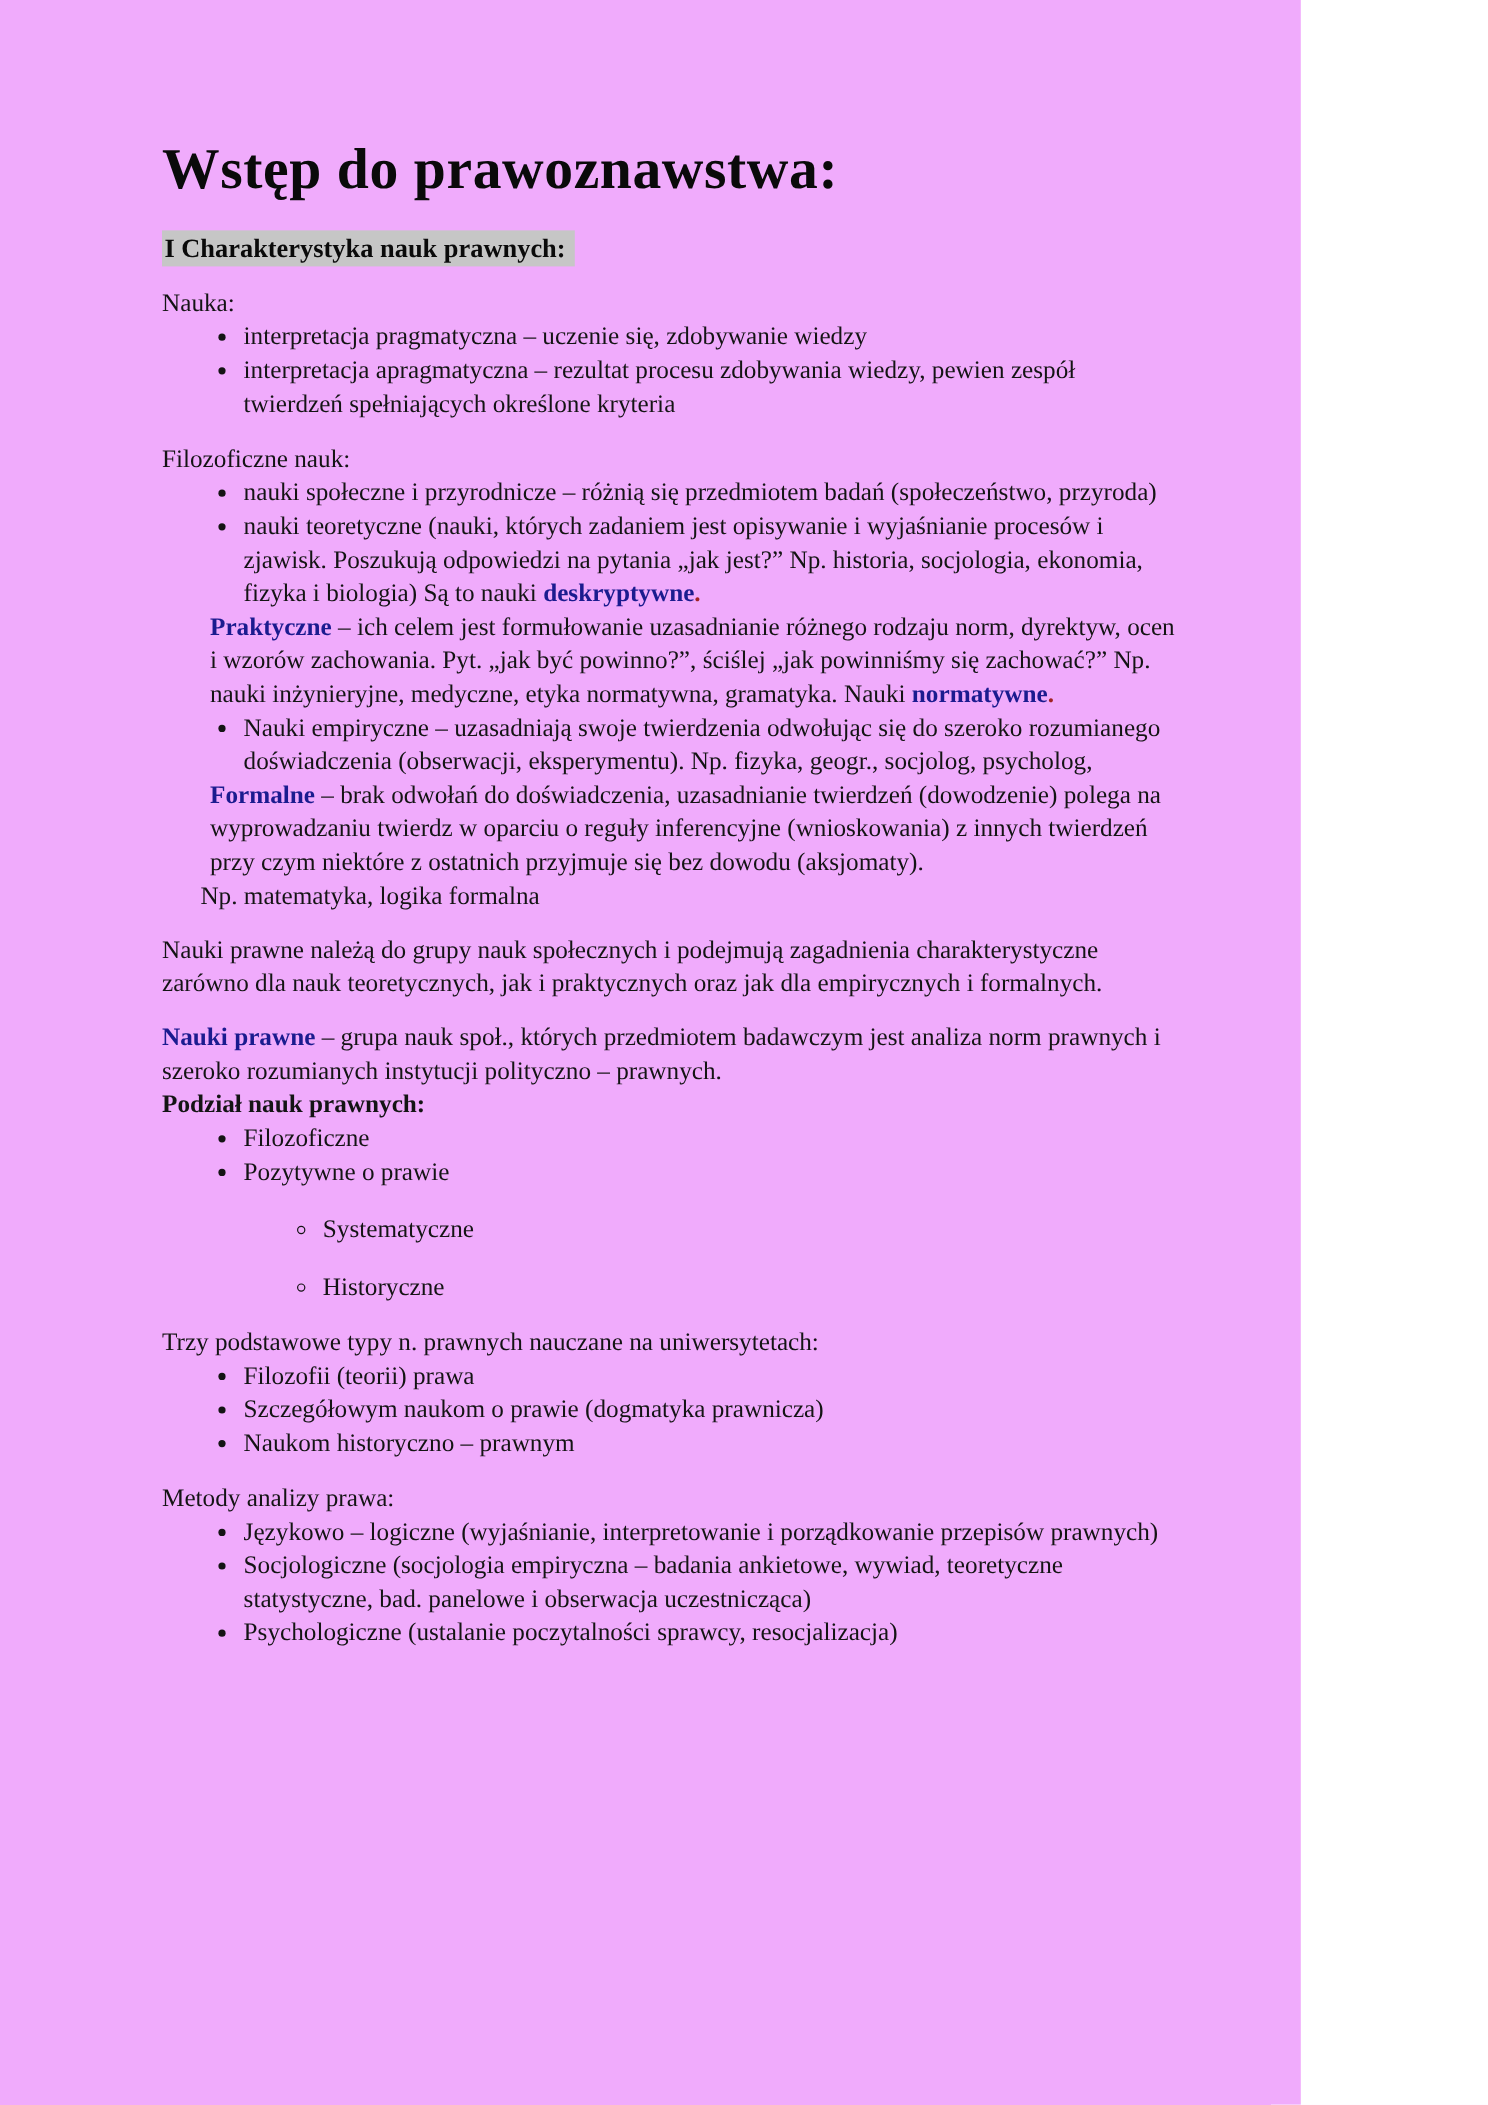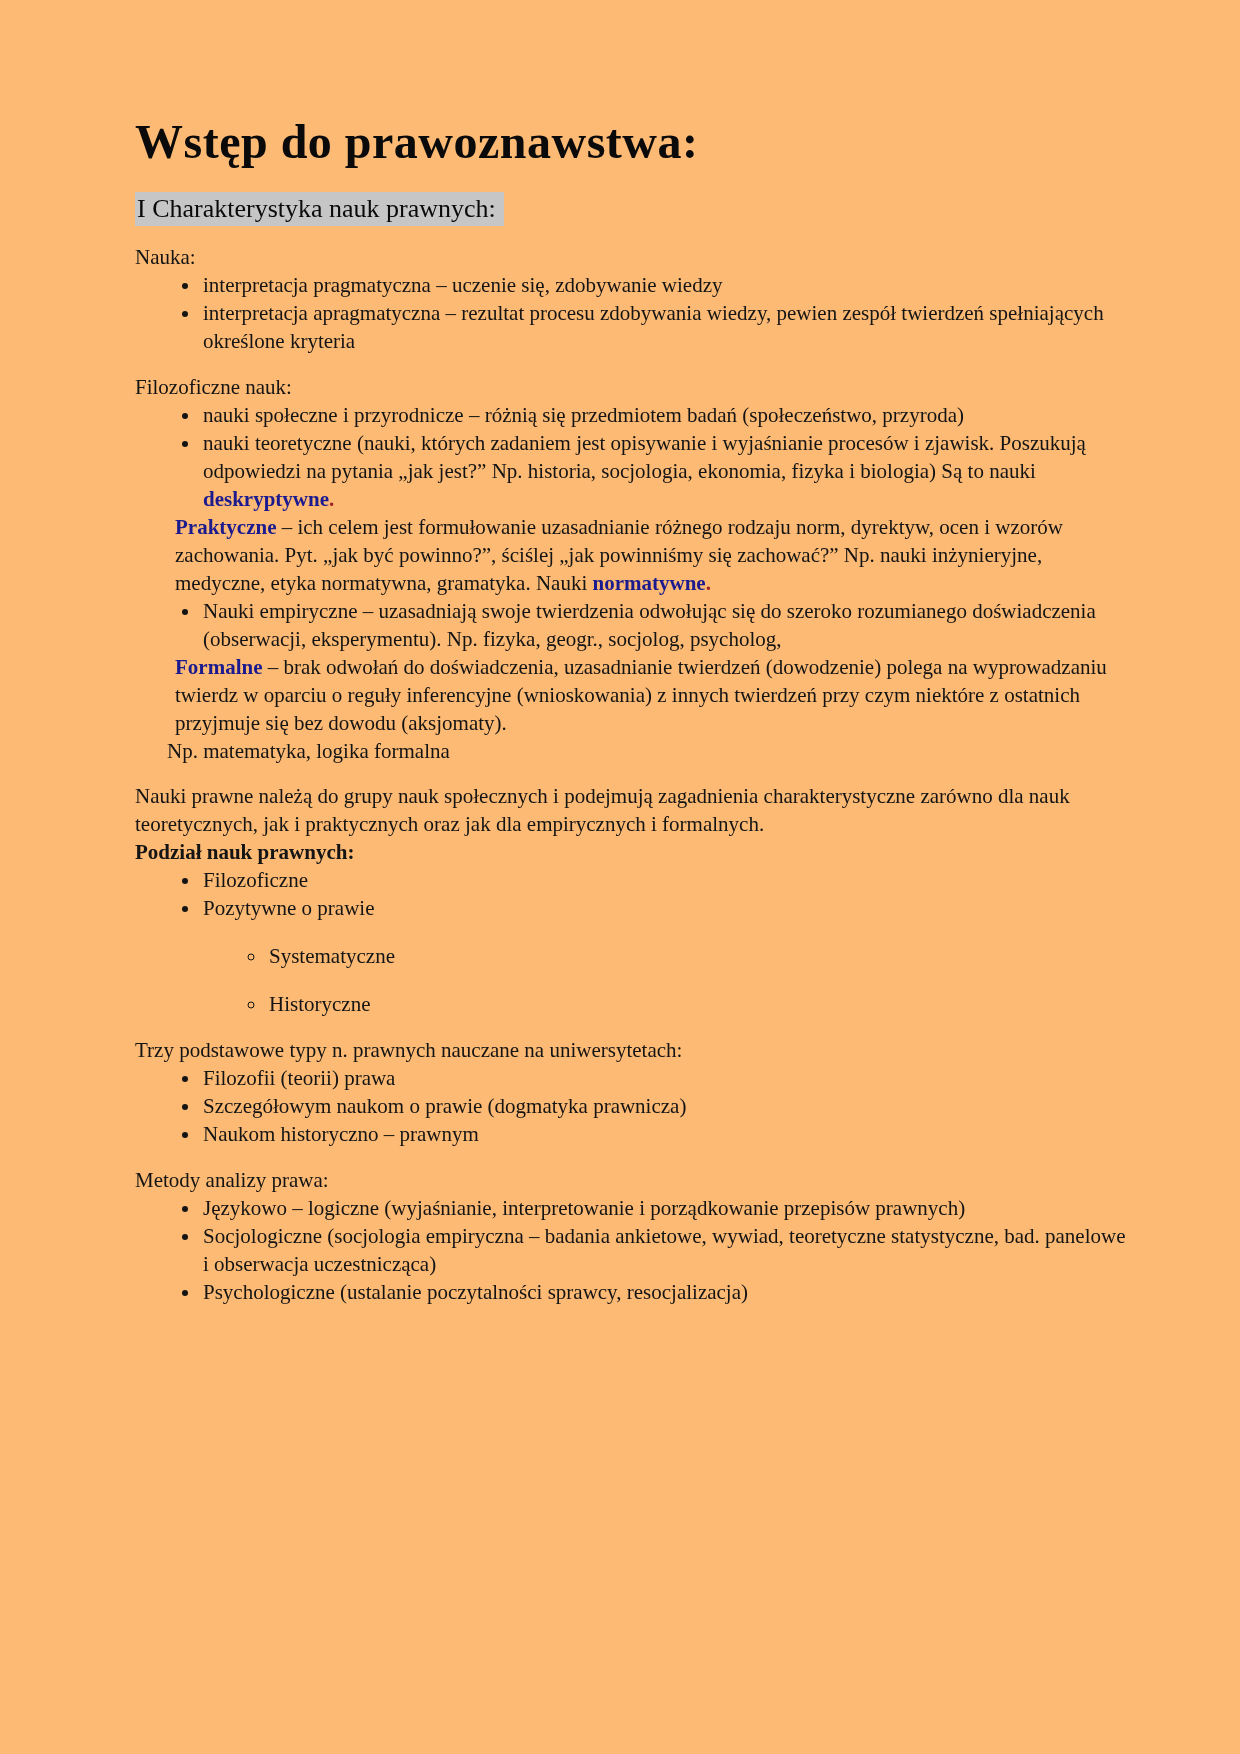--- a/index.html
+++ b/index.html
@@ -1,41 +1,41 @@
 <!DOCTYPE html>
 <html lang="pl"><head>
 <meta charset="utf-8">
 <style>
   html, body { margin: 0; padding: 0; background: #ffffff; }
   .page {
     position: relative;
-    width: 1240px;
+    width: 1084px;
     height: 1754px;
     box-sizing: border-box;
-    background: #fdba74;
+    background: #f0abfc;
     padding: 116px 104px 40px 135px;
     font-family: "Liberation Serif", "DejaVu Serif", serif;
     font-size: 21px;
     line-height: 28px;
     color: #141414;
     overflow: hidden;
   }
   h1.doc-title {
     margin: 0 0 24px 0;
     font-size: 48px;
     line-height: 1.1;
     font-weight: bold;
     color: #0a0a0a;
     letter-spacing: 0.5px;
   }
   h2.section-heading {
     margin: 0 0 12px 0;
-    font-size: 26px;
+    font-size: 22px;
     line-height: 1.25;
-    font-weight: normal;
+    font-weight: bold;
     color: #0a0a0a;
   }
   h2.section-heading .hl {
     background: #c6c6c6;
     padding: 2px 8px 3px 2px;
   }
   p { margin: 0; }
   p.para { margin-top: 17px; }
   p.label { margin-top: 18px; }
   p.label-bold { font-weight: bold; }
@@ -78,20 +78,21 @@
   </ul>
   <p class="hang"><span class="term">Praktyczne</span><span> – ich celem jest formułowanie uzasadnianie różnego rodzaju norm, dyrektyw, ocen i wzorów zachowania. Pyt. „jak być powinno?”, ściślej „jak powinniśmy się zachować?” Np. nauki inżynieryjne, medyczne, etyka normatywna, gramatyka. Nauki </span><span class="term">normatywne</span><span class="period">.</span></p>
   <ul class="l1">
     <li>Nauki empiryczne – uzasadniają swoje twierdzenia odwołując się do szeroko rozumianego doświadczenia (obserwacji, eksperymentu). Np. fizyka, geogr., socjolog, psycholog,</li>
   </ul>
   <p class="hang"><span class="term">Formalne</span><span> – brak odwołań do doświadczenia, uzasadnianie twierdzeń (dowodzenie) polega na wyprowadzaniu twierdz w oparciu o reguły inferencyjne (wnioskowania) z innych twierdzeń przy czym niektóre z ostatnich przyjmuje się bez dowodu (aksjomaty).</span></p>
   <p class="example">Np. matematyka, logika formalna</p>
 
   <p class="para">Nauki prawne należą do grupy nauk społecznych i podejmują zagadnienia charakterystyczne zarówno dla nauk teoretycznych, jak i praktycznych oraz jak dla empirycznych i formalnych.</p>
 
+  <p class="para"><span class="term">Nauki prawne</span><span> – grupa nauk społ., których przedmiotem badawczym jest analiza norm prawnych i szeroko rozumianych instytucji polityczno – prawnych.</span></p>
 
   <p class="label-bold">Podział nauk prawnych:</p>
   <ul class="l1">
     <li>Filozoficzne</li>
     <li><span>Pozytywne o prawie</span>
       <ul class="l2">
         <li>Systematyczne</li>
         <li>Historyczne</li>
       </ul>
     </li>

